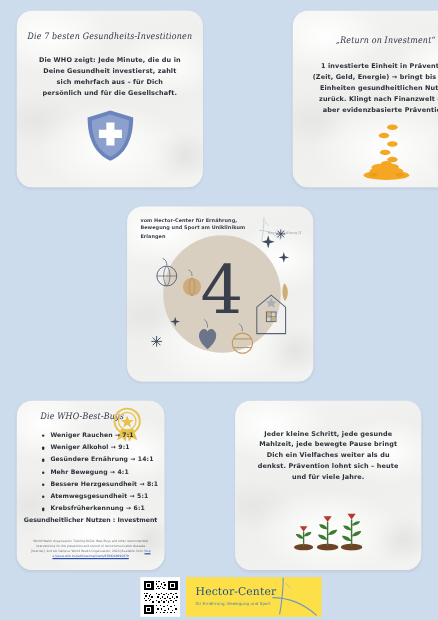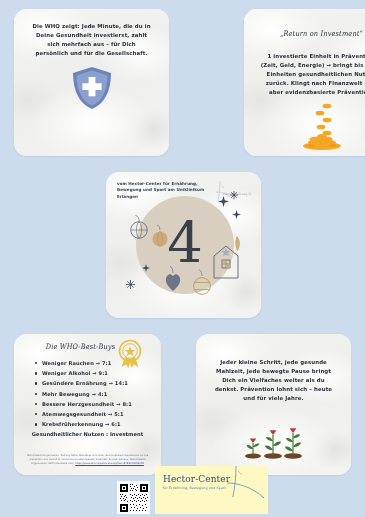--- a/index.html
+++ b/index.html
@@ -30,21 +30,21 @@
       radial-gradient(ellipse 26% 20% at 90% 82%, #e4e4e2 0%, rgba(228,228,226,0) 70%),
       linear-gradient(160deg, #f4f4f2 0%, #eeeeec 45%, #f3f3f1 100%);
     pointer-events: none;
   }
   .card > * { position: relative; z-index: 1; }
 
   
   #card-invest   { left: 14px;  top: 9px;   width: 155px; height: 147px; }
   #card-roi      { left: 196px; top: 9px;   width: 155px; height: 147px; margin-left: 48px; }
   #card-advent   { left: 106px; top: 172px; width: 155px; height: 146px; }
-  #card-bestbuys { left: 14px;  top: 334px; width: 147px; height: 141px; }
+  #card-bestbuys { left: 14px;  top: 334px; width: 123px; height: 141px; }
   #card-motivate { left: 196px; top: 334px; width: 155px; height: 141px; }
 
   
   .script-title {
     font-family: "DejaVu Serif", serif;
     font-style: italic;
     font-size: 6.6px;
     letter-spacing: .15px;
     color: #2e3440;
     text-align: center;
@@ -142,40 +142,41 @@
   .sprouts-wrap { position: absolute; left: 0; right: 0; bottom: 16px; display: flex; justify-content: center; }
 
   
   .footer { position: absolute; left: 0; bottom: 0; width: 365px; height: 38px; }
   .qr {
     position: absolute; left: 117px; bottom: 3px;
     width: 33px; height: 33px; background: #ffffff; padding: 1.5px;
   }
   .logo-box {
     position: absolute; left: 155px; bottom: 3px;
-    width: 113px; height: 48px; background: #fef9c3;
+    width: 113px; height: 33px; background: #fde047;
     overflow: hidden;
   }
   .logo-name {
     position: absolute; left: 8px; top: 8px;
     font-family: "DejaVu Serif", serif;
     font-size: 9px; color: #1f4e8c; letter-spacing: .1px; white-space: nowrap;
   }
   .logo-sub {
     position: absolute; left: 8px; top: 19.5px;
     font-family: "DejaVu Sans", sans-serif;
     font-size: 3.3px; color: #4a7fb5; letter-spacing: .1px; white-space: nowrap;
   }
 </style>
 </head>
 <body>
 
 <div class="page">
 
   <div class="card" id="card-invest">
+    <div class="script-title">Die 7 besten Gesundheits-Investitionen</div>
     <div class="body-text">Die WHO zeigt: Jede Minute, die du in Deine Gesundheit investierst, zahlt sich mehrfach aus – für Dich persönlich und für die Gesellschaft.</div>
     <div class="shield-wrap">
       <svg width="42" height="44" viewBox="0 0 42 44">
         <path d="M21 1 L40 7 C40 26 33 38 21 43 C9 38 2 26 2 7 Z" fill="#6b84bb"></path>
         <path d="M21 4.5 L36.5 9.4 C36.5 25.2 30.6 35.3 21 39.6 C11.4 35.3 5.5 25.2 5.5 9.4 Z" fill="#8ba0cd"></path>
         <path d="M17.6 11 h6.8 v6.2 h6.2 v6.8 h-6.2 v6.2 h-6.8 v-6.2 h-6.2 v-6.8 h6.2 Z" fill="#ffffff"></path>
       </svg>
     </div>
   </div>
 

